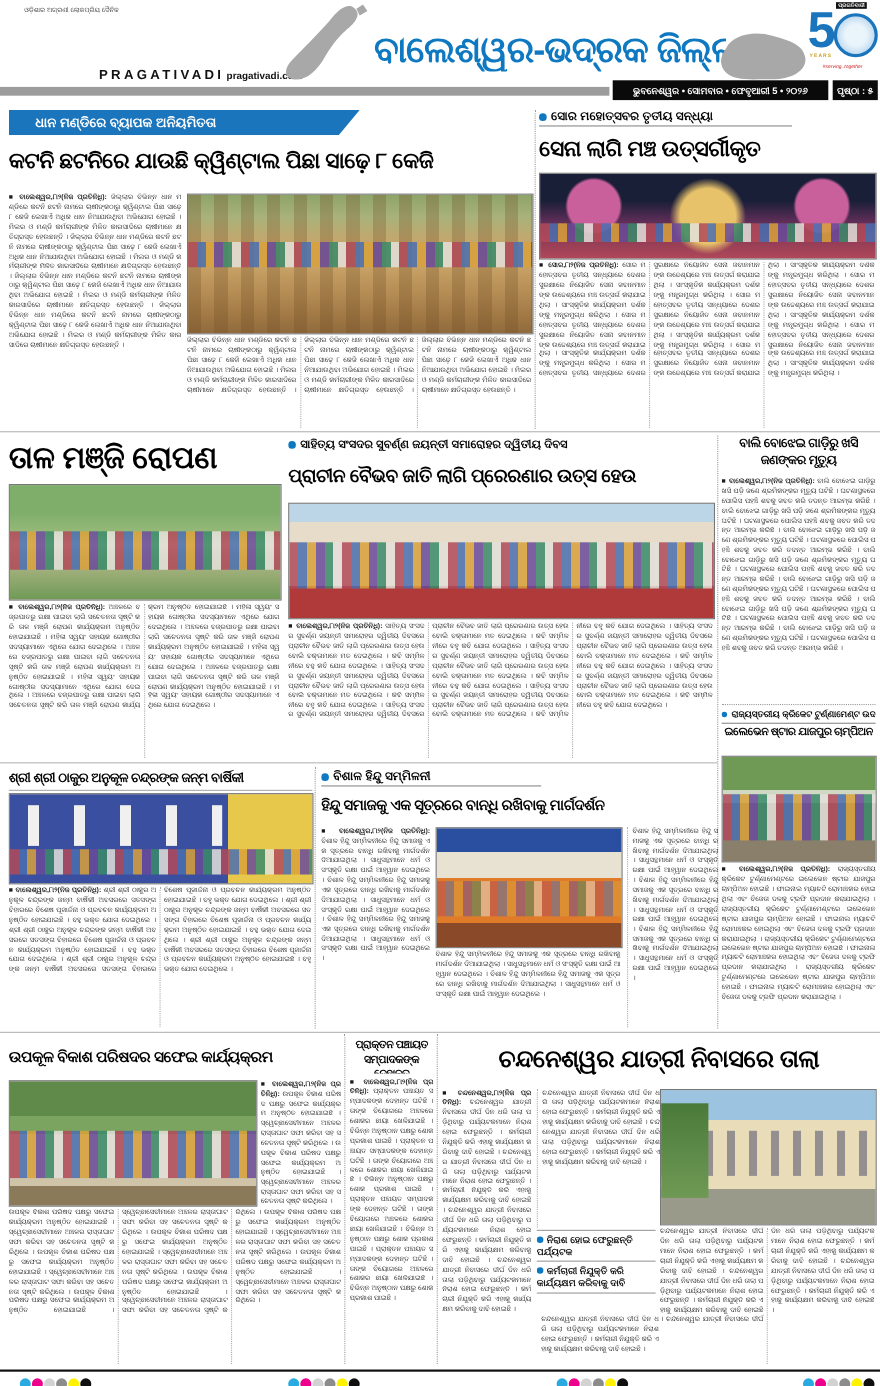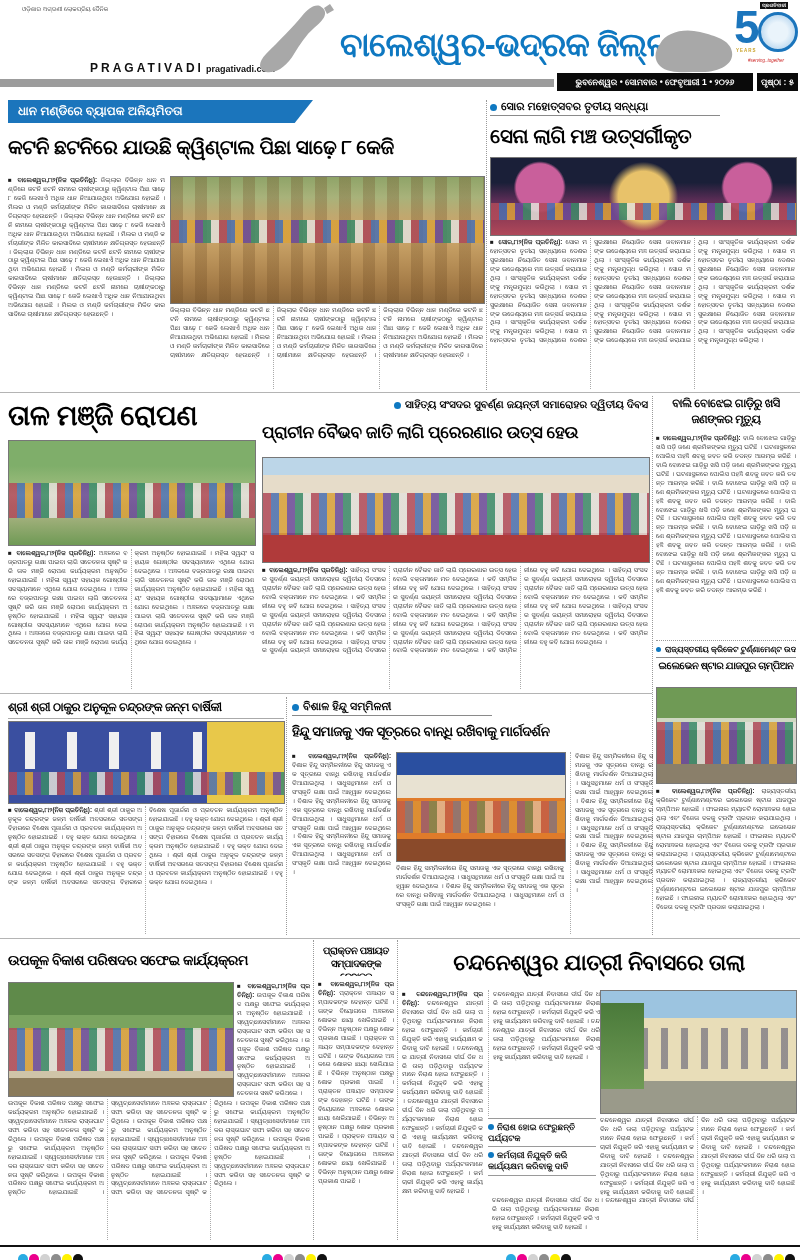--- a/index.html
+++ b/index.html
@@ -5,21 +5,21 @@
   html,body{margin:0;padding:0;background:#e8e8e8;}
   #page{position:relative;width:800px;height:1260px;background:#fff;margin:0 auto;
         font-family:"Liberation Sans","DejaVu Sans",sans-serif;color:#111;overflow:hidden;}
   .abs{position:absolute;}
   .nowrap{white-space:nowrap;overflow:hidden;}
   .headline{font-weight:bold;color:#000;letter-spacing:-0.5px;line-height:1.15;overflow:hidden;}
   .kicker-line{font-weight:bold;color:#000;overflow:hidden;white-space:nowrap;}
   .kicker-line .blt{display:inline-block;width:7px;height:7px;border-radius:50%;background:#0e78c1;margin-right:4px;vertical-align:middle;}
   .kicker-underline{border-bottom:1px solid #8a8a8a;padding-bottom:2px;}
   .kicker-box{background:#1b75bc;color:#fff;font-weight:bold;font-size:12px;line-height:23px;
-              padding-left:10px;clip-path:polygon(0 0,100% 0,94% 100%,0 100%);overflow:hidden;white-space:nowrap;}
+              padding-left:24px;clip-path:polygon(0 0,100% 0,94% 100%,0 100%);overflow:hidden;white-space:nowrap;}
   .body-text{font-size:6.3px;line-height:1.42;color:#1c1c1c;text-align:justify;overflow:hidden;
              word-break:break-all;}
   .dateline{font-weight:bold;}
   .cols2{column-count:2;column-gap:7px;column-rule:1px dotted #aaa;}
   .cols3{column-count:3;column-gap:7px;column-rule:1px dotted #aaa;}
   .ph{border:1px solid #777;overflow:hidden;}
   .ph-layer{position:absolute;left:0;right:0;}
   .crowd{background:repeating-linear-gradient(90deg,#b04a5a 0 8px,#4a6fb0 8px 16px,#d9a13a 16px 24px,#6a4a9a 24px 32px,#3a8a6a 32px 40px,#e3e0da 40px 48px);opacity:.85;}
   .vsep{position:absolute;width:0;border-left:1px dotted #9a9a9a;}
   .hsep{position:absolute;height:0;border-top:1px solid #b4b4b4;}
@@ -52,21 +52,21 @@
 
   <div class="abs" style="left:734px;top:2px;width:64px;height:68px;">
     <div class="abs" style="left:0;top:2px;font-size:46px;font-weight:bold;color:#1b75bc;line-height:1;">5</div>
     <div class="abs" style="left:26px;top:0;font-size:5px;font-weight:bold;color:#c22;background:#111;color:#fff;padding:0 2px;">ପ୍ରଗତିବାଦୀ</div>
     <div class="abs" style="left:24px;top:10px;width:34px;height:34px;border-radius:50%;border:3px solid #1b75bc;background:radial-gradient(circle,#eaf4fb 0 40%,#9cc6e8 100%);"></div>
     <div class="abs" style="left:2px;top:46px;font-size:4.5px;font-weight:bold;color:#c9a227;letter-spacing:1px;">YEARS</div>
     <div class="abs" style="left:14px;top:56px;font-size:4.5px;font-style:italic;color:#c22;">#serving..together</div>
   </div>
 
   <div class="abs" style="left:0;top:79px;width:554px;height:8px;background:#9c9c9c;"></div>
-  <div class="abs strip" style="left:557px;top:73px;width:196px;">ଭୁବନେଶ୍ୱର • ସୋମବାର • ଫେବୃଆରୀ 1 • ୨୦୨୬</div>
+  <div class="abs strip" style="left:557px;top:73px;width:196px;">ଭୁବନେଶ୍ୱର • ସୋମବାର • ଫେବୃଆରୀ 5 • ୨୦୨୬</div>
   <div class="abs strip" style="left:757px;top:73px;width:41px;">ପୃଷ୍ଠା : ୫</div>
 
   <div class="abs kicker-box" style="left:8px;top:100px;width:295px;height:23px;">ଧାନ ମଣ୍ଡିରେ ବ୍ୟାପକ ଅନିୟମିତତା</div>
   <div class="abs headline nowrap" style="left:8px;top:128px;width:476px;height:40px;font-size:20px;line-height:38px;">କଟନି ଛଟନିରେ ଯାଉଛି କ୍ୱିଣ୍ଟାଲ ପିଛା ସାଢ଼େ ୮ କେଜି</div>
 
   <div class="abs body-text" style="left:8px;top:176px;width:157px;height:212px;">
     <span class="dateline">■ ବାଲେଶ୍ୱର,୮ା୨(ନିଜ ପ୍ରତିନିଧି):</span>
     <span>ଜିଲ୍ଲାର ବିଭିନ୍ନ ଧାନ ମଣ୍ଡିରେ କଟନି ଛଟନି ନାମରେ ଚାଷୀଙ୍କଠାରୁ କ୍ୱିଣ୍ଟାଲ ପିଛା ସାଢ଼େ ୮ କେଜି ଲେଖାଏଁ ଅଧିକ ଧାନ ନିଆଯାଉଥିବା ଅଭିଯୋଗ ହୋଇଛି । ମିଲର ଓ ମଣ୍ଡି କର୍ମଚାରୀଙ୍କ ମିଳିତ କାରସାଦିରେ ଚାଷୀମାନେ କ୍ଷତିଗ୍ରସ୍ତ ହେଉଛନ୍ତି । ଜିଲ୍ଲାର ବିଭିନ୍ନ ଧାନ ମଣ୍ଡିରେ କଟନି ଛଟନି ନାମରେ ଚାଷୀଙ୍କଠାରୁ କ୍ୱିଣ୍ଟାଲ ପିଛା ସାଢ଼େ ୮ କେଜି ଲେଖାଏଁ ଅଧିକ ଧାନ ନିଆଯାଉଥିବା ଅଭିଯୋଗ ହୋଇଛି । ମିଲର ଓ ମଣ୍ଡି କର୍ମଚାରୀଙ୍କ ମିଳିତ କାରସାଦିରେ ଚାଷୀମାନେ କ୍ଷତିଗ୍ରସ୍ତ ହେଉଛନ୍ତି । ଜିଲ୍ଲାର ବିଭିନ୍ନ ଧାନ ମଣ୍ଡିରେ କଟନି ଛଟନି ନାମରେ ଚାଷୀଙ୍କଠାରୁ କ୍ୱିଣ୍ଟାଲ ପିଛା ସାଢ଼େ ୮ କେଜି ଲେଖାଏଁ ଅଧିକ ଧାନ ନିଆଯାଉଥିବା ଅଭିଯୋଗ ହୋଇଛି । ମିଲର ଓ ମଣ୍ଡି କର୍ମଚାରୀଙ୍କ ମିଳିତ କାରସାଦିରେ ଚାଷୀମାନେ କ୍ଷତିଗ୍ରସ୍ତ ହେଉଛନ୍ତି । ଜିଲ୍ଲାର ବିଭିନ୍ନ ଧାନ ମଣ୍ଡିରେ କଟନି ଛଟନି ନାମରେ ଚାଷୀଙ୍କଠାରୁ କ୍ୱିଣ୍ଟାଲ ପିଛା ସାଢ଼େ ୮ କେଜି ଲେଖାଏଁ ଅଧିକ ଧାନ ନିଆଯାଉଥିବା ଅଭିଯୋଗ ହୋଇଛି । ମିଲର ଓ ମଣ୍ଡି କର୍ମଚାରୀଙ୍କ ମିଳିତ କାରସାଦିରେ ଚାଷୀମାନେ କ୍ଷତିଗ୍ରସ୍ତ ହେଉଛନ୍ତି ।</span>
   </div>
   <div class="abs ph" style="left:170px;top:176px;width:313px;height:126px;background:
@@ -96,21 +96,21 @@
   <div class="abs headline nowrap" style="left:8px;top:398px;width:247px;height:38px;font-size:28px;line-height:36px;">ତାଳ ମଞ୍ଜି ରୋପଣ</div>
   <div class="abs ph" style="left:8px;top:440px;width:246px;height:104px;background:
       linear-gradient(180deg,#7fae6a 0 24%,#94b877 40%,#d7d9b0 52%,#b7b98c 62%,#6f9a55 100%);">
     <div class="ph-layer crowd" style="top:40%;height:34%;"></div>
   </div>
   <div class="abs body-text cols2" style="left:8px;top:549px;width:246px;height:140px;">
     <span class="dateline">■ ବାଲେଶ୍ୱର,୮ା୨(ନିଜ ପ୍ରତିନିଧି):</span>
     <span>ଅଞ୍ଚଳରେ ବଜ୍ରପାତରୁ ରକ୍ଷା ପାଇବା ଲାଗି ସଚେତନତା ସୃଷ୍ଟି କରି ତାଳ ମଞ୍ଜି ରୋପଣ କାର୍ଯ୍ୟକ୍ରମ ଅନୁଷ୍ଠିତ ହୋଇଯାଇଛି । ମହିଳା ସ୍ୱୟଂ ସହାୟକ ଗୋଷ୍ଠୀର ସଦସ୍ୟାମାନେ ଏଥିରେ ଯୋଗ ଦେଇଥିଲେ । ଅଞ୍ଚଳରେ ବଜ୍ରପାତରୁ ରକ୍ଷା ପାଇବା ଲାଗି ସଚେତନତା ସୃଷ୍ଟି କରି ତାଳ ମଞ୍ଜି ରୋପଣ କାର୍ଯ୍ୟକ୍ରମ ଅନୁଷ୍ଠିତ ହୋଇଯାଇଛି । ମହିଳା ସ୍ୱୟଂ ସହାୟକ ଗୋଷ୍ଠୀର ସଦସ୍ୟାମାନେ ଏଥିରେ ଯୋଗ ଦେଇଥିଲେ । ଅଞ୍ଚଳରେ ବଜ୍ରପାତରୁ ରକ୍ଷା ପାଇବା ଲାଗି ସଚେତନତା ସୃଷ୍ଟି କରି ତାଳ ମଞ୍ଜି ରୋପଣ କାର୍ଯ୍ୟକ୍ରମ ଅନୁଷ୍ଠିତ ହୋଇଯାଇଛି । ମହିଳା ସ୍ୱୟଂ ସହାୟକ ଗୋଷ୍ଠୀର ସଦସ୍ୟାମାନେ ଏଥିରେ ଯୋଗ ଦେଇଥିଲେ । ଅଞ୍ଚଳରେ ବଜ୍ରପାତରୁ ରକ୍ଷା ପାଇବା ଲାଗି ସଚେତନତା ସୃଷ୍ଟି କରି ତାଳ ମଞ୍ଜି ରୋପଣ କାର୍ଯ୍ୟକ୍ରମ ଅନୁଷ୍ଠିତ ହୋଇଯାଇଛି । ମହିଳା ସ୍ୱୟଂ ସହାୟକ ଗୋଷ୍ଠୀର ସଦସ୍ୟାମାନେ ଏଥିରେ ଯୋଗ ଦେଇଥିଲେ । ଅଞ୍ଚଳରେ ବଜ୍ରପାତରୁ ରକ୍ଷା ପାଇବା ଲାଗି ସଚେତନତା ସୃଷ୍ଟି କରି ତାଳ ମଞ୍ଜି ରୋପଣ କାର୍ଯ୍ୟକ୍ରମ ଅନୁଷ୍ଠିତ ହୋଇଯାଇଛି । ମହିଳା ସ୍ୱୟଂ ସହାୟକ ଗୋଷ୍ଠୀର ସଦସ୍ୟାମାନେ ଏଥିରେ ଯୋଗ ଦେଇଥିଲେ ।</span>
   </div>
 
-  <div class="abs kicker-line" style="left:262px;top:398px;width:386px;font-size:10.5px;text-align:right;"><span class="blt"></span><span>ସାହିତ୍ୟ ସଂସଦର ସୁବର୍ଣ୍ଣ ଜୟନ୍ତୀ ସମାରୋହର ଦ୍ୱିତୀୟ ଦିବସ</span></div>
+  <div class="abs kicker-line" style="left:262px;top:398px;width:386px;font-size:10.5px;"><span class="blt"></span><span>ସାହିତ୍ୟ ସଂସଦର ସୁବର୍ଣ୍ଣ ଜୟନ୍ତୀ ସମାରୋହର ଦ୍ୱିତୀୟ ଦିବସ</span></div>
   <div class="abs headline nowrap" style="left:262px;top:416px;width:386px;height:36px;font-size:17px;line-height:34px;">ପ୍ରାଚୀନ ବୈଭବ ଜାତି ଲାଗି ପ୍ରେରଣାର ଉତ୍ସ ହେଉ</div>
   <div class="abs ph" style="left:262px;top:457px;width:386px;height:104px;background:
       linear-gradient(180deg,#bcd6e8 0 16%,#e6dcc9 16% 72%,#b03a3a 72% 100%);">
     <div class="ph-layer crowd" style="top:34%;height:40%;"></div>
   </div>
   <div class="abs body-text cols3" style="left:262px;top:566px;width:386px;height:123px;">
     <span class="dateline">■ ବାଲେଶ୍ୱର,୮ା୨(ନିଜ ପ୍ରତିନିଧି):</span>
     <span>ସାହିତ୍ୟ ସଂସଦର ସୁବର୍ଣ୍ଣ ଜୟନ୍ତୀ ସମାରୋହର ଦ୍ୱିତୀୟ ଦିବସରେ ପ୍ରାଚୀନ ବୈଭବ ଜାତି ଲାଗି ପ୍ରେରଣାର ଉତ୍ସ ହେଉ ବୋଲି ବକ୍ତାମାନେ ମତ ଦେଇଥିଲେ । କବି ସମ୍ମିଳନୀରେ ବହୁ କବି ଯୋଗ ଦେଇଥିଲେ । ସାହିତ୍ୟ ସଂସଦର ସୁବର୍ଣ୍ଣ ଜୟନ୍ତୀ ସମାରୋହର ଦ୍ୱିତୀୟ ଦିବସରେ ପ୍ରାଚୀନ ବୈଭବ ଜାତି ଲାଗି ପ୍ରେରଣାର ଉତ୍ସ ହେଉ ବୋଲି ବକ୍ତାମାନେ ମତ ଦେଇଥିଲେ । କବି ସମ୍ମିଳନୀରେ ବହୁ କବି ଯୋଗ ଦେଇଥିଲେ । ସାହିତ୍ୟ ସଂସଦର ସୁବର୍ଣ୍ଣ ଜୟନ୍ତୀ ସମାରୋହର ଦ୍ୱିତୀୟ ଦିବସରେ ପ୍ରାଚୀନ ବୈଭବ ଜାତି ଲାଗି ପ୍ରେରଣାର ଉତ୍ସ ହେଉ ବୋଲି ବକ୍ତାମାନେ ମତ ଦେଇଥିଲେ । କବି ସମ୍ମିଳନୀରେ ବହୁ କବି ଯୋଗ ଦେଇଥିଲେ । ସାହିତ୍ୟ ସଂସଦର ସୁବର୍ଣ୍ଣ ଜୟନ୍ତୀ ସମାରୋହର ଦ୍ୱିତୀୟ ଦିବସରେ ପ୍ରାଚୀନ ବୈଭବ ଜାତି ଲାଗି ପ୍ରେରଣାର ଉତ୍ସ ହେଉ ବୋଲି ବକ୍ତାମାନେ ମତ ଦେଇଥିଲେ । କବି ସମ୍ମିଳନୀରେ ବହୁ କବି ଯୋଗ ଦେଇଥିଲେ । ସାହିତ୍ୟ ସଂସଦର ସୁବର୍ଣ୍ଣ ଜୟନ୍ତୀ ସମାରୋହର ଦ୍ୱିତୀୟ ଦିବସରେ ପ୍ରାଚୀନ ବୈଭବ ଜାତି ଲାଗି ପ୍ରେରଣାର ଉତ୍ସ ହେଉ ବୋଲି ବକ୍ତାମାନେ ମତ ଦେଇଥିଲେ । କବି ସମ୍ମିଳନୀରେ ବହୁ କବି ଯୋଗ ଦେଇଥିଲେ । ସାହିତ୍ୟ ସଂସଦର ସୁବର୍ଣ୍ଣ ଜୟନ୍ତୀ ସମାରୋହର ଦ୍ୱିତୀୟ ଦିବସରେ ପ୍ରାଚୀନ ବୈଭବ ଜାତି ଲାଗି ପ୍ରେରଣାର ଉତ୍ସ ହେଉ ବୋଲି ବକ୍ତାମାନେ ମତ ଦେଇଥିଲେ । କବି ସମ୍ମିଳନୀରେ ବହୁ କବି ଯୋଗ ଦେଇଥିଲେ । ସାହିତ୍ୟ ସଂସଦର ସୁବର୍ଣ୍ଣ ଜୟନ୍ତୀ ସମାରୋହର ଦ୍ୱିତୀୟ ଦିବସରେ ପ୍ରାଚୀନ ବୈଭବ ଜାତି ଲାଗି ପ୍ରେରଣାର ଉତ୍ସ ହେଉ ବୋଲି ବକ୍ତାମାନେ ମତ ଦେଇଥିଲେ । କବି ସମ୍ମିଳନୀରେ ବହୁ କବି ଯୋଗ ଦେଇଥିଲେ ।</span>
   </div>
 

